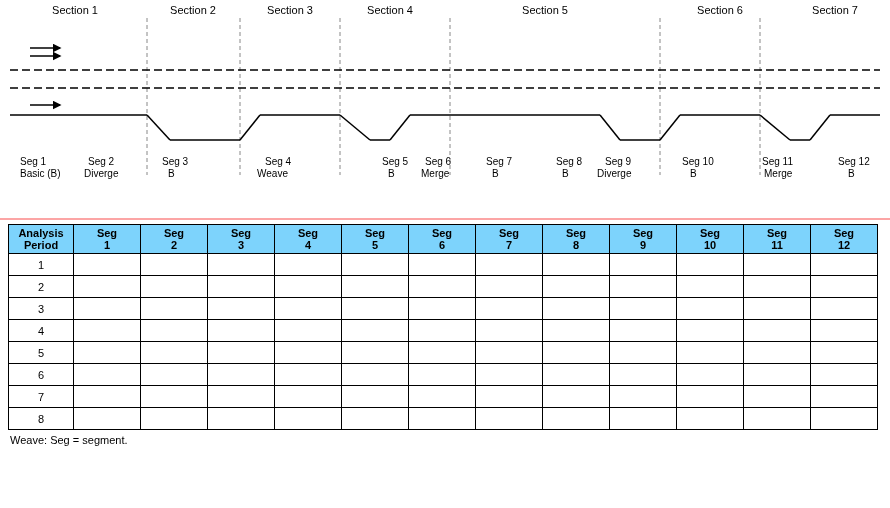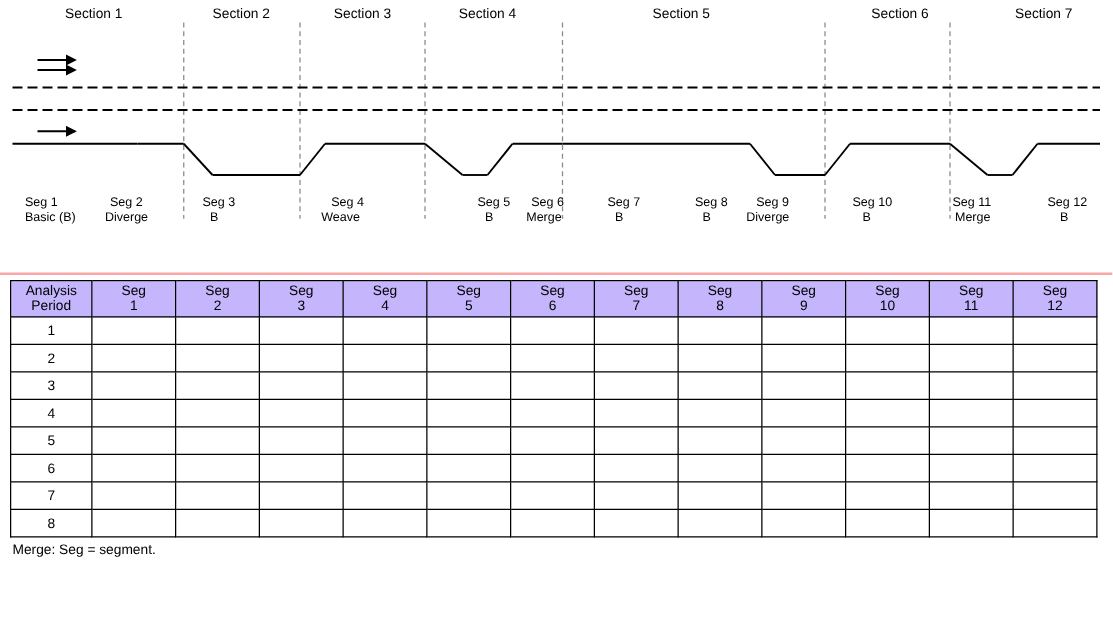--- a/index.html
+++ b/index.html
@@ -35,22 +35,22 @@
     }
 
     table th, table td {
       border: 1px solid #000;
       text-align: center;
       padding: 2px 4px;
       min-width: 58px;
     }
 
     table th {
-      font-weight: normal;
-      background: #c4b5fd;
+      font-weight: bold;
+      background: #7dd3fc;
     }
 
     table td {
       height: 22px;
     }
 
     .note {
       font-size: 11px;
       margin-top: 4px;
       padding-left: 2px;
@@ -303,14 +303,14 @@
           <td></td>
           <td></td>
           <td></td>
           <td></td>
           <td></td>
           <td></td>
           <td></td>
         </tr>
       </tbody>
   </table>
-  <div class="note">Merge:    Seg = segment.</div>
+  <div class="note">Weave:    Seg = segment.</div>
 </div>
 
 </body></html>

